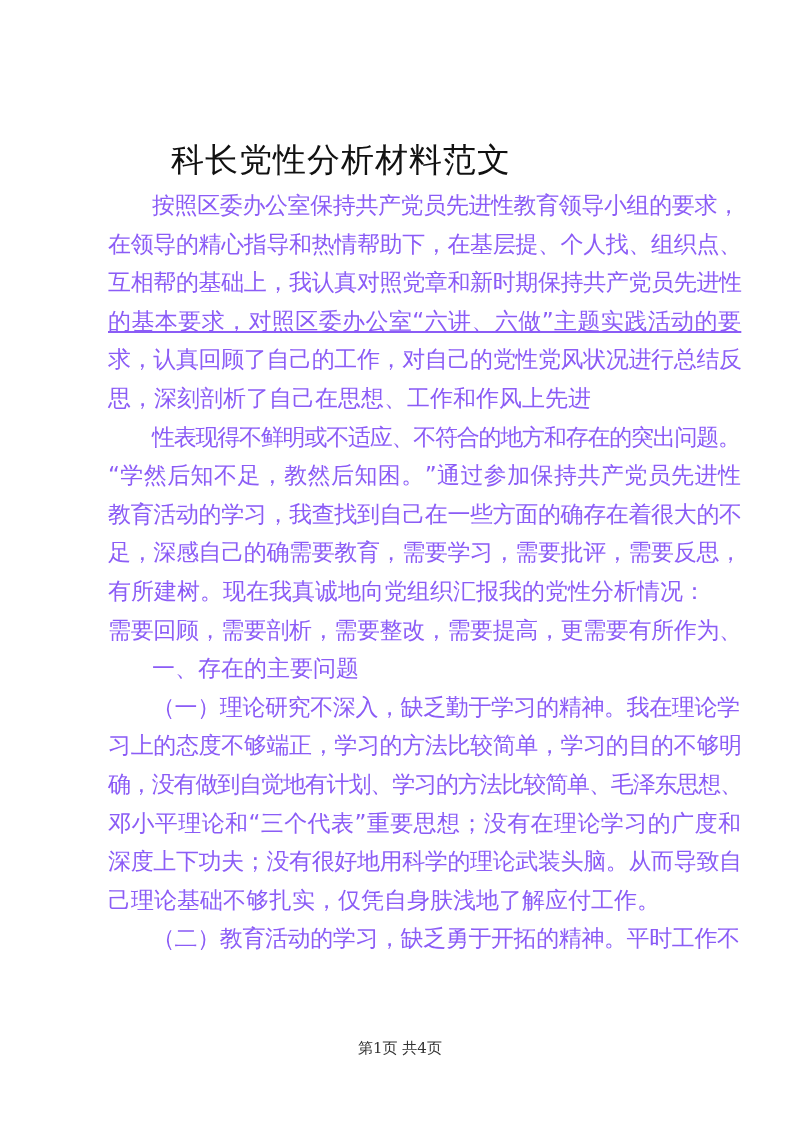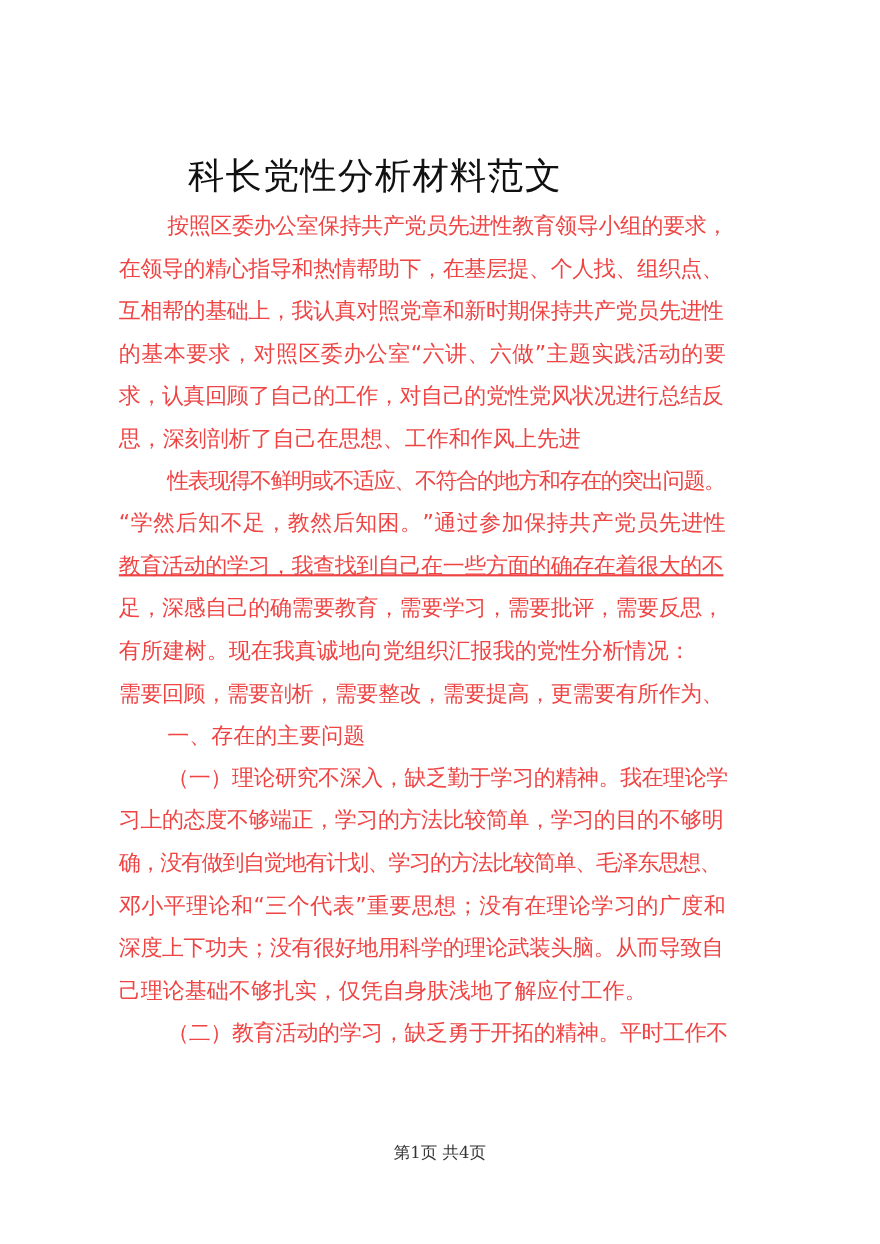--- a/index.html
+++ b/index.html
@@ -38,26 +38,26 @@
     .body-text {
       position: absolute;
       left: 108px;
       top: 186px;
       width: 606px;
     }
     .line {
       display: block;
       height: 38.6px;
       line-height: 38.6px;
-      font-size: 20px;
+      font-size: 23px;
       white-space: nowrap;
       text-align: justify;
       text-align-last: justify;
       letter-spacing: 0px;
-      color: #ef4444;
+      color: #8b5cf6;
       font-family: "DejaVu Sans", "Liberation Sans", sans-serif;
     }
     .line.last {
       text-align-last: left;
     }
     .line.indent {
       padding-left: 44px;
     }
     .footer {
       position: absolute;
@@ -73,26 +73,26 @@
 </head>
 <body>
 
 <div class="page">
   <div class="title">科长党性分析材料范文</div>
 
   <div class="body-text" id="body-text">
     <span class="line indent" style="letter-spacing: -0.4px; text-align-last: left;">按照区委办公室保持共产党员先进性教育领导小组的要求，</span>
     <span class="line" style="letter-spacing: -0.37px; text-align-last: left;">在领导的精心指导和热情帮助下，在基层提、个人找、组织点、</span>
     <span class="line" style="letter-spacing: -0.37px; text-align-last: left;">互相帮的基础上，我认真对照党章和新时期保持共产党员先进性</span>
-    <span class="line" style="letter-spacing: 0.41px; text-align-last: left;">的基本要求，对照区委办公室“六讲、六做”主题实践活动的要</span>
+    <span class="line" style="letter-spacing: 0.41px; text-align-last: left; text-decoration: underline;">的基本要求，对照区委办公室“六讲、六做”主题实践活动的要</span>
     <span class="line" style="letter-spacing: -0.37px; text-align-last: left;">求，认真回顾了自己的工作，对自己的党性党风状况进行总结反</span>
     <span class="line last" style="letter-spacing: 0px;">思，深刻剖析了自己在思想、工作和作风上先进</span>
     <span class="line indent" style="letter-spacing: -1.23px; text-align-last: left;">性表现得不鲜明或不适应、不符合的地方和存在的突出问题。</span>
     <span class="line" style="letter-spacing: 0.41px; text-align-last: left;">“学然后知不足，教然后知困。”通过参加保持共产党员先进性</span>
-    <span class="line" style="letter-spacing: -0.37px; text-align-last: left; text-decoration: underline;">教育活动的学习，我查找到自己在一些方面的确存在着很大的不</span>
+    <span class="line" style="letter-spacing: -0.37px; text-align-last: left;">教育活动的学习，我查找到自己在一些方面的确存在着很大的不</span>
     <span class="line" style="letter-spacing: -0.37px; text-align-last: left;">足，深感自己的确需要教育，需要学习，需要批评，需要反思，</span>
     <span class="line last" style="letter-spacing: 0px;">有所建树。现在我真诚地向党组织汇报我的党性分析情况：</span>
     <span class="line" style="letter-spacing: -0.37px; text-align-last: left;">需要回顾，需要剖析，需要整改，需要提高，更需要有所作为、</span>
     <span class="line indent last" style="letter-spacing: 0px;">一、存在的主要问题</span>
     <span class="line indent" style="letter-spacing: -0.4px; text-align-last: left;">（一）理论研究不深入，缺乏勤于学习的精神。我在理论学</span>
     <span class="line" style="letter-spacing: -0.37px; text-align-last: left;">习上的态度不够端正，学习的方法比较简单，学习的目的不够明</span>
     <span class="line" style="letter-spacing: -1.14px; text-align-last: left;">确，没有做到自觉地有计划、学习的方法比较简单、毛泽东思想、</span>
     <span class="line" style="letter-spacing: 0.41px; text-align-last: left;">邓小平理论和“三个代表”重要思想；没有在理论学习的广度和</span>
     <span class="line" style="letter-spacing: -0.37px; text-align-last: left;">深度上下功夫；没有很好地用科学的理论武装头脑。从而导致自</span>
     <span class="line last" style="letter-spacing: 0px;">己理论基础不够扎实，仅凭自身肤浅地了解应付工作。</span>

